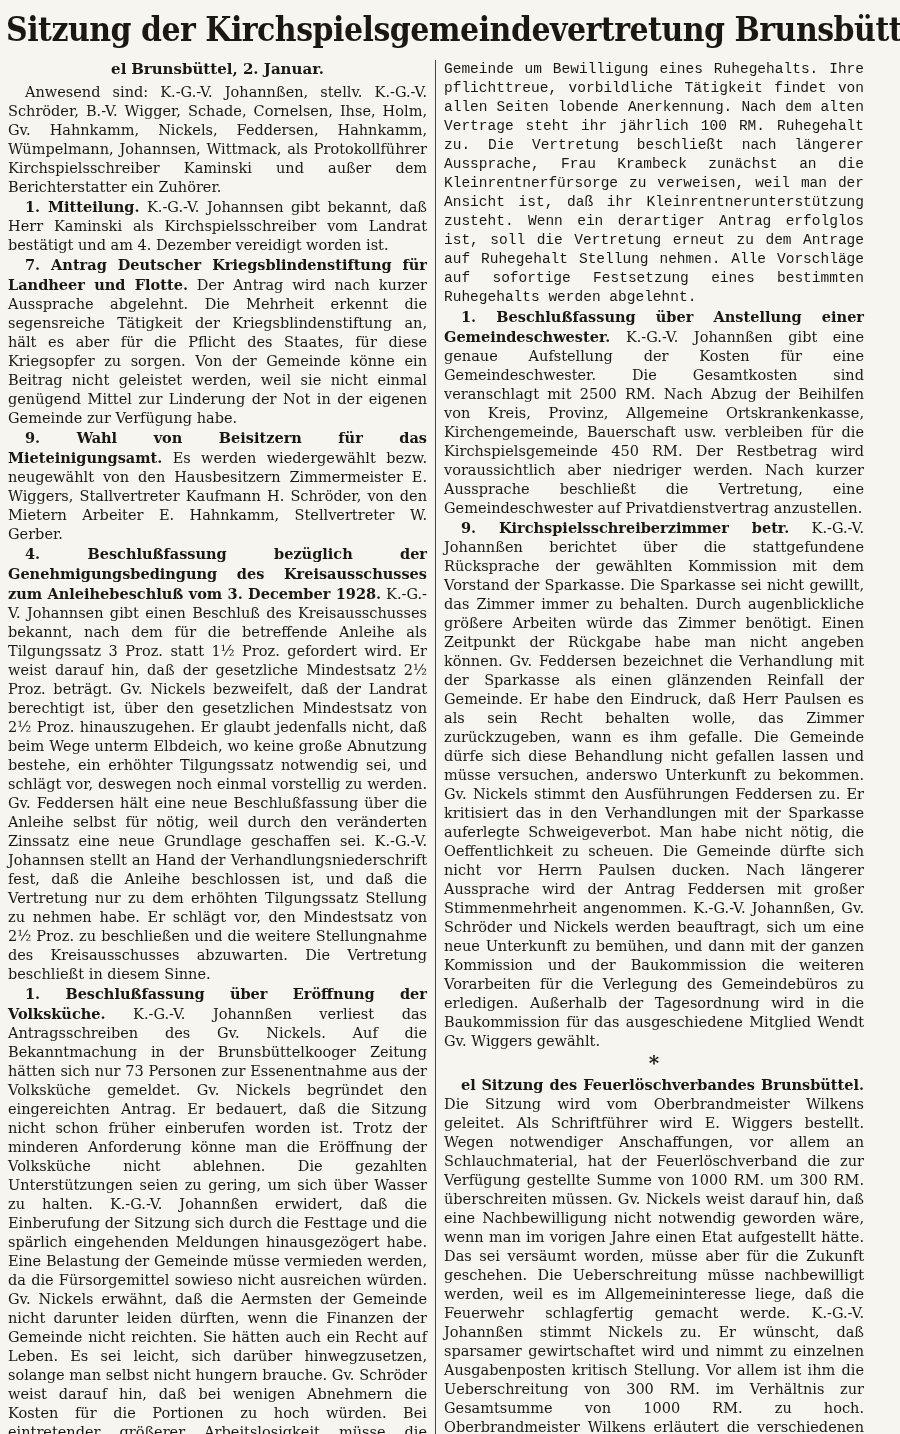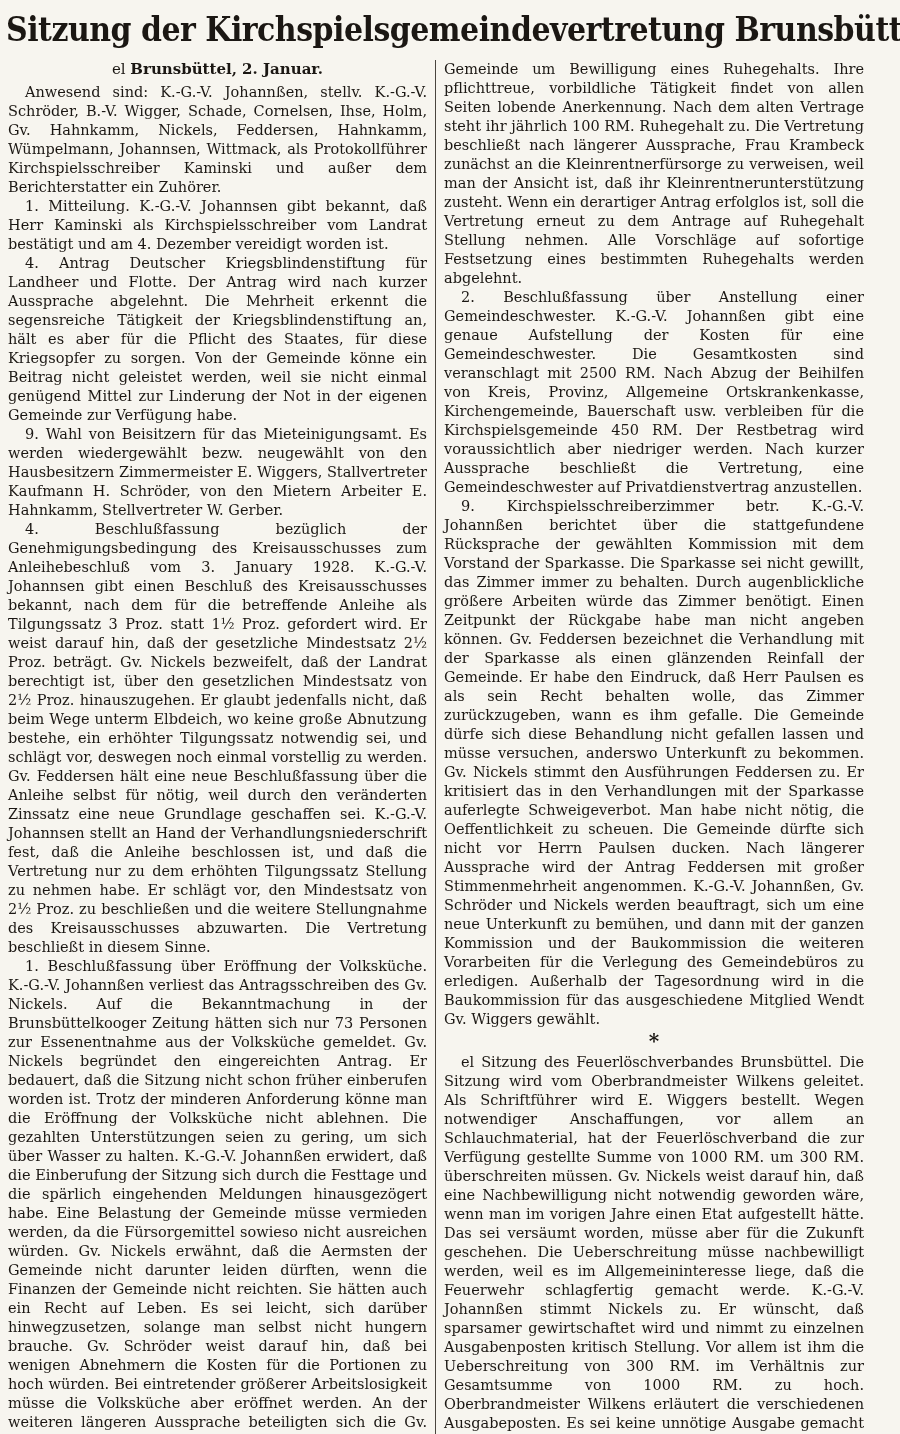--- a/index.html
+++ b/index.html
@@ -42,23 +42,23 @@
   .dateline{
     text-align:center;
     margin:0 0 4px 0;
     font-size:15px;
   }
   .dateline .bold{font-weight:bold;}
   p.para{
     margin:0;
     text-indent:17px;
   }
-  p.cont{text-indent:0;}
-  .lead{font-weight:normal;}
-  .prefix{font-weight:normal;}
+  p.cont{text-indent:0;font-family:Liberation Mono, monospace;}
+  .lead{font-weight:bold;}
+  .prefix{font-weight:bold;}
   .star-separator{
     text-align:center;
     font-size:20px;
     font-weight:bold;
     line-height:20px;
     margin:2px 0 2px 0;
   }
 </style>
 </head>
 <body>
@@ -79,49 +79,49 @@
       <p class="para">
         <span>Anwesend sind: K.-G.-V. Johannßen, stellv. K.-G.-V. Schröder, B.-V. Wigger, Schade, Cornelsen, Ihse, Holm, Gv. Hahnkamm, Nickels, Feddersen, Hahnkamm, Wümpelmann, Johannsen, Wittmack, als Protokollführer Kirchspielsschreiber Kaminski und außer dem Berichterstatter ein Zuhörer.</span>
       </p>
 
       <p class="para">
         <span class="lead">1. Mitteilung.</span>
         <span>K.-G.-V. Johannsen gibt bekannt, daß Herr Kaminski als Kirchspielsschreiber vom Landrat bestätigt und am 4. Dezember vereidigt worden ist.</span>
       </p>
 
       <p class="para">
-        <span class="lead">4. Antrag Deutscher Kriegsblindenstiftung für Landheer und Flotte.</span>
+        <span class="lead">7. Antrag Deutscher Kriegsblindenstiftung für Landheer und Flotte.</span>
         <span>Der Antrag wird nach kurzer Aussprache abgelehnt. Die Mehrheit erkennt die segensreiche Tätigkeit der Kriegsblindenstiftung an, hält es aber für die Pflicht des Staates, für diese Kriegsopfer zu sorgen. Von der Gemeinde könne ein Beitrag nicht geleistet werden, weil sie nicht einmal genügend Mittel zur Linderung der Not in der eigenen Gemeinde zur Verfügung habe.</span>
       </p>
 
       <p class="para">
         <span class="lead">9. Wahl von Beisitzern für das Mieteinigungsamt.</span>
         <span>Es werden wiedergewählt bezw. neugewählt von den Hausbesitzern Zimmermeister E. Wiggers, Stallvertreter Kaufmann H. Schröder, von den Mietern Arbeiter E. Hahnkamm, Stellvertreter W. Gerber.</span>
       </p>
 
       <p class="para">
-        <span class="lead">4. Beschlußfassung bezüglich der Genehmigungsbedingung des Kreisausschusses zum Anleihebeschluß vom 3. January 1928.</span>
+        <span class="lead">4. Beschlußfassung bezüglich der Genehmigungsbedingung des Kreisausschusses zum Anleihebeschluß vom 3. December 1928.</span>
         <span>K.-G.-V. Johannsen gibt einen Beschluß des Kreisausschusses bekannt, nach dem für die betreffende Anleihe als Tilgungssatz 3 Proz. statt 1½ Proz. gefordert wird. Er weist darauf hin, daß der gesetzliche Mindestsatz 2½ Proz. beträgt. Gv. Nickels bezweifelt, daß der Landrat berechtigt ist, über den gesetzlichen Mindestsatz von 2½ Proz. hinauszugehen. Er glaubt jedenfalls nicht, daß beim Wege unterm Elbdeich, wo keine große Abnutzung bestehe, ein erhöhter Tilgungssatz notwendig sei, und schlägt vor, deswegen noch einmal vorstellig zu werden. Gv. Feddersen hält eine neue Beschlußfassung über die Anleihe selbst für nötig, weil durch den veränderten Zinssatz eine neue Grundlage geschaffen sei. K.-G.-V. Johannsen stellt an Hand der Verhandlungsniederschrift fest, daß die Anleihe beschlossen ist, und daß die Vertretung nur zu dem erhöhten Tilgungssatz Stellung zu nehmen habe. Er schlägt vor, den Mindestsatz von 2½ Proz. zu beschließen und die weitere Stellungnahme des Kreisausschusses abzuwarten. Die Vertretung beschließt in diesem Sinne.</span>
       </p>
 
       <p class="para">
         <span class="lead">1. Beschlußfassung über Eröffnung der Volksküche.</span>
         <span>K.-G.-V. Johannßen verliest das Antragsschreiben des Gv. Nickels. Auf die Bekanntmachung in der Brunsbüttelkooger Zeitung hätten sich nur 73 Personen zur Essenentnahme aus der Volksküche gemeldet. Gv. Nickels begründet den eingereichten Antrag. Er bedauert, daß die Sitzung nicht schon früher einberufen worden ist. Trotz der minderen Anforderung könne man die Eröffnung der Volksküche nicht ablehnen. Die gezahlten Unterstützungen seien zu gering, um sich über Wasser zu halten. K.-G.-V. Johannßen erwidert, daß die Einberufung der Sitzung sich durch die Festtage und die spärlich eingehenden Meldungen hinausgezögert habe. Eine Belastung der Gemeinde müsse vermieden werden, da die Fürsorgemittel sowieso nicht ausreichen würden. Gv. Nickels erwähnt, daß die Aermsten der Gemeinde nicht darunter leiden dürften, wenn die Finanzen der Gemeinde nicht reichten. Sie hätten auch ein Recht auf Leben. Es sei leicht, sich darüber hinwegzusetzen, solange man selbst nicht hungern brauche. Gv. Schröder weist darauf hin, daß bei wenigen Abnehmern die Kosten für die Portionen zu hoch würden. Bei eintretender größerer Arbeitslosigkeit müsse die Volksküche aber eröffnet werden. An der weiteren längeren Aussprache beteiligten sich die Gv. Wiggers, Hinrichs, Schröder, Hahnkamm, Nickels und K.-G.-V. Johannßen. In der Abstimmung wird die Eröffnung der Volksküche abgelehnt. Ein Zusatzantrag Nickels wird mit kleinen Abänderungen angenommen. Danach wird die Volksküchenkommission beauftragt, die Volksküche zu eröffnen, wenn sich mindestens 80 bedürftige Personen zur Essenentnahme gemeldet haben. In die Volksküchenkommission wird an Stelle des ausgeschiedenen Mitgliedes Lehrer Wendt Hofbesitzer Wümpelmann gewählt.</span>
       </p>
 
     </div>
 
     <div class="col col-right">
 
       <p class="para cont">
         <span>Gemeinde um Bewilligung eines Ruhegehalts. Ihre pflichttreue, vorbildliche Tätigkeit findet von allen Seiten lobende Anerkennung. Nach dem alten Vertrage steht ihr jährlich 100 RM. Ruhegehalt zu. Die Vertretung beschließt nach längerer Aussprache, Frau Krambeck zunächst an die Kleinrentnerfürsorge zu verweisen, weil man der Ansicht ist, daß ihr Kleinrentnerunterstützung zusteht. Wenn ein derartiger Antrag erfolglos ist, soll die Vertretung erneut zu dem Antrage auf Ruhegehalt Stellung nehmen. Alle Vorschläge auf sofortige Festsetzung eines bestimmten Ruhegehalts werden abgelehnt.</span>
       </p>
 
       <p class="para">
-        <span class="lead">2. Beschlußfassung über Anstellung einer Gemeindeschwester.</span>
+        <span class="lead">1. Beschlußfassung über Anstellung einer Gemeindeschwester.</span>
         <span>K.-G.-V. Johannßen gibt eine genaue Aufstellung der Kosten für eine Gemeindeschwester. Die Gesamtkosten sind veranschlagt mit 2500 RM. Nach Abzug der Beihilfen von Kreis, Provinz, Allgemeine Ortskrankenkasse, Kirchengemeinde, Bauerschaft usw. verbleiben für die Kirchspielsgemeinde 450 RM. Der Restbetrag wird voraussichtlich aber niedriger werden. Nach kurzer Aussprache beschließt die Vertretung, eine Gemeindeschwester auf Privatdienstvertrag anzustellen.</span>
       </p>
 
       <p class="para">
         <span class="lead">9. Kirchspielsschreiberzimmer betr.</span>
         <span>K.-G.-V. Johannßen berichtet über die stattgefundene Rücksprache der gewählten Kommission mit dem Vorstand der Sparkasse. Die Sparkasse sei nicht gewillt, das Zimmer immer zu behalten. Durch augenblickliche größere Arbeiten würde das Zimmer benötigt. Einen Zeitpunkt der Rückgabe habe man nicht angeben können. Gv. Feddersen bezeichnet die Verhandlung mit der Sparkasse als einen glänzenden Reinfall der Gemeinde. Er habe den Eindruck, daß Herr Paulsen es als sein Recht behalten wolle, das Zimmer zurückzugeben, wann es ihm gefalle. Die Gemeinde dürfe sich diese Behandlung nicht gefallen lassen und müsse versuchen, anderswo Unterkunft zu bekommen. Gv. Nickels stimmt den Ausführungen Feddersen zu. Er kritisiert das in den Verhandlungen mit der Sparkasse auferlegte Schweigeverbot. Man habe nicht nötig, die Oeffentlichkeit zu scheuen. Die Gemeinde dürfte sich nicht vor Herrn Paulsen ducken. Nach längerer Aussprache wird der Antrag Feddersen mit großer Stimmenmehrheit angenommen. K.-G.-V. Johannßen, Gv. Schröder und Nickels werden beauftragt, sich um eine neue Unterkunft zu bemühen, und dann mit der ganzen Kommission und der Baukommission die weiteren Vorarbeiten für die Verlegung des Gemeindebüros zu erledigen. Außerhalb der Tagesordnung wird in die Baukommission für das ausgeschiedene Mitglied Wendt Gv. Wiggers gewählt.</span>
       </p>
 
       <div class="star-separator">*</div>
 

